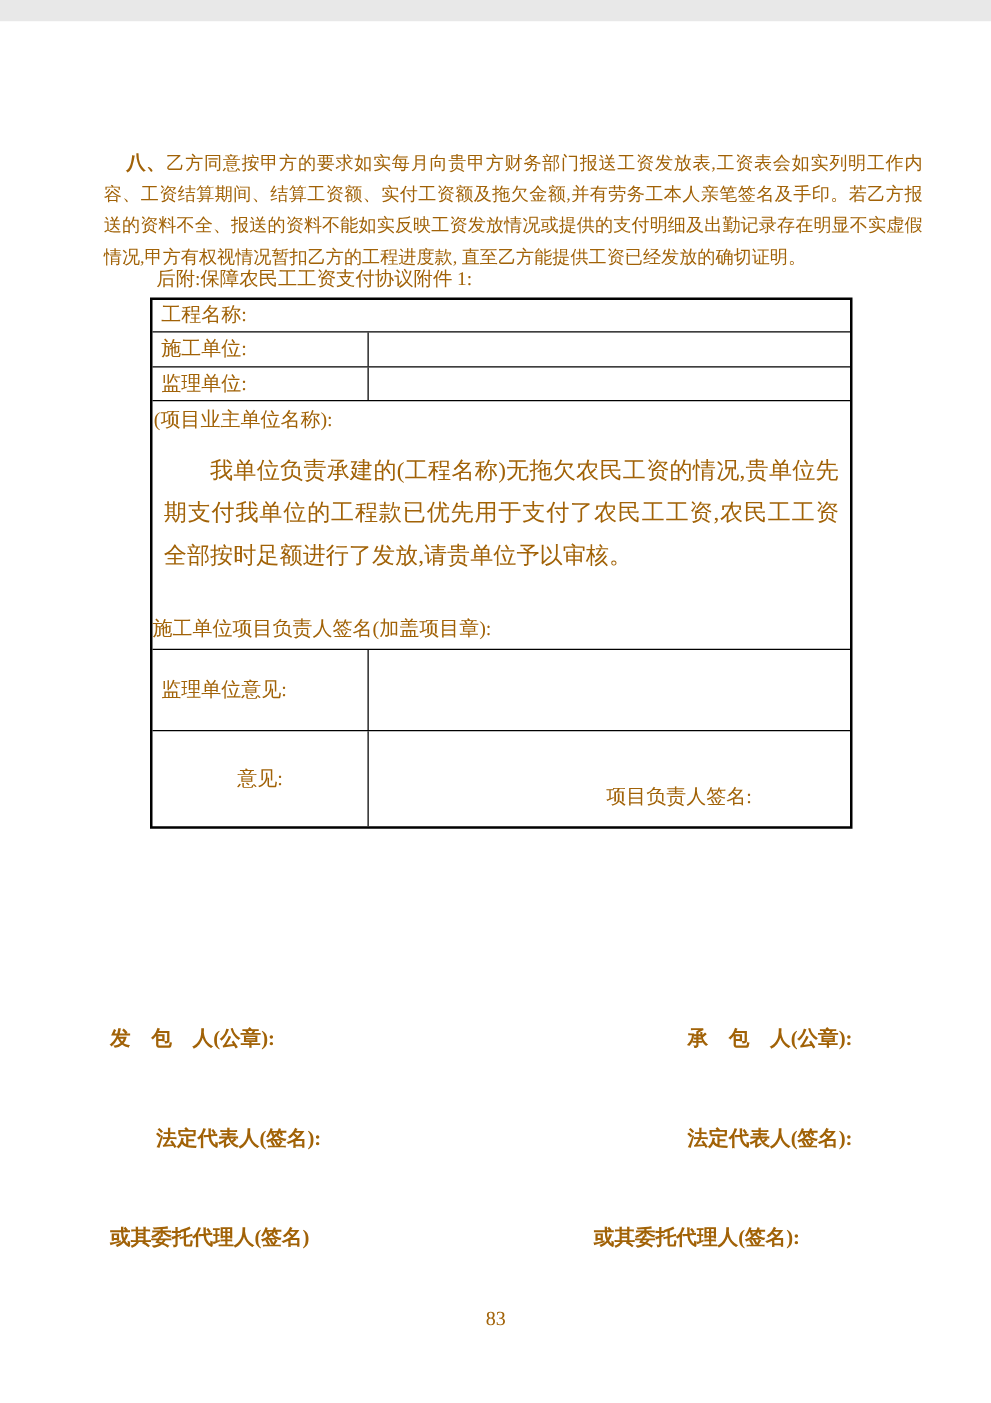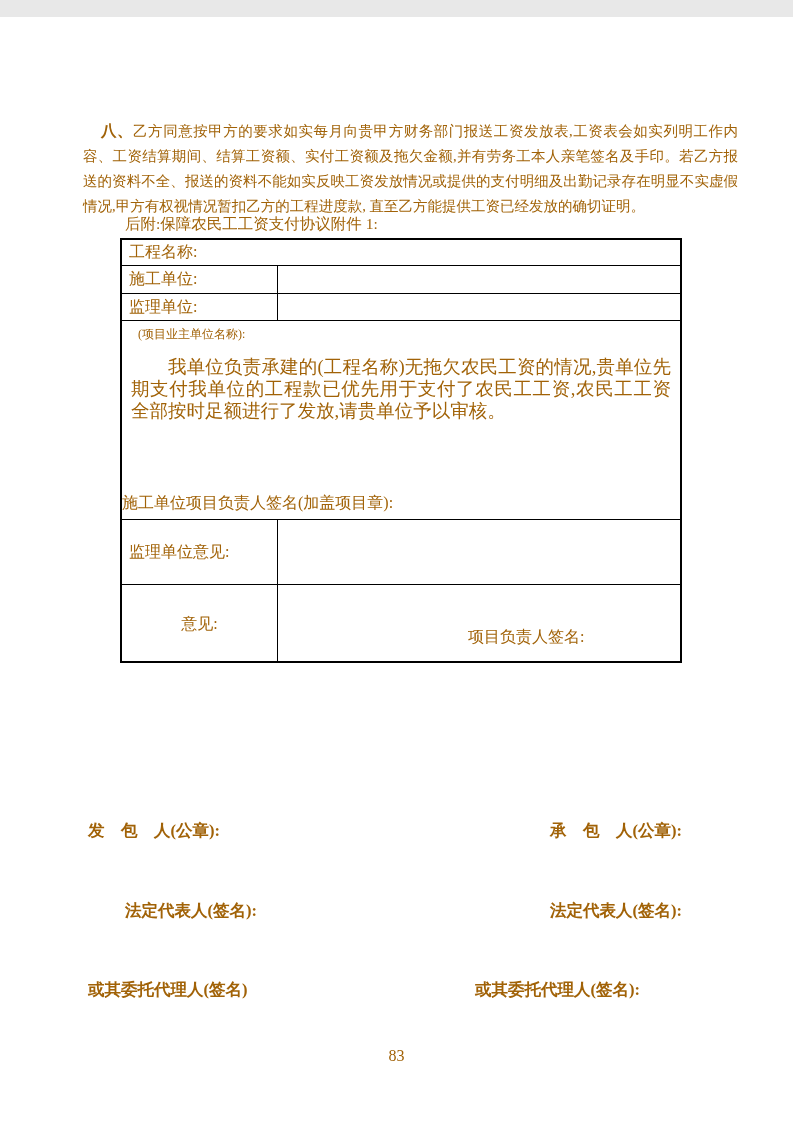--- a/index.html
+++ b/index.html
@@ -31,36 +31,36 @@
   
   .form-table {
     position:absolute; left:120px; top:221px; width:562px;
     border:2px solid #000; box-sizing:border-box;
     font-size:16px;
   }
   .ft-row { display:flex; border-top:1px solid #000; box-sizing:border-box; }
   .ft-row.first { border-top:none; }
   .cell { box-sizing:border-box; }
   .left-col {
-    width:156px; border-right:1px solid #000;
+    width:173px; border-right:1px solid #000;
     display:flex; flex-direction:column; justify-content:center;
     padding-left:7px;
   }
   .left-col.centered { padding-left:0; text-align:center; }
   .value-col { flex:1; }
   .r1 { height:25px; }
   .r1 .cell { display:flex; align-items:center; padding-left:7px; width:100%; }
   .r2 { height:28px; }
   .r3 { height:27px; }
   .r-owner { height:199px; }
   .owner-cell { width:100%; display:flex; flex-direction:column; }
-  .owner-label { padding:5px 6px 0 16px; font-size:12px; }
+  .owner-label { padding:5px 6px 0 1px; font-size:16px; }
   .owner-statement {
     padding:13px 9px 0 9px;
-    font-size:18.5px; line-height:22px;
+    font-size:18.5px; line-height:34px;
     text-indent:37px; text-align:justify; word-break:break-all;
   }
   .owner-sign { margin-top:auto; text-align:left; font-size:16px; padding-bottom:5px; }
   .r-sup { height:65px; }
   .r-sup .value-col { display:flex; flex-direction:column; justify-content:flex-end; }
   .sup-sign { text-align:center; padding-bottom:5px; }
   .r-eng { height:77px; }
   .eng-label { line-height:23px; }
   .r-eng .value-col { display:flex; flex-direction:column; justify-content:flex-end; }
   .eng-sign { padding:0 0 13px 190px; }

